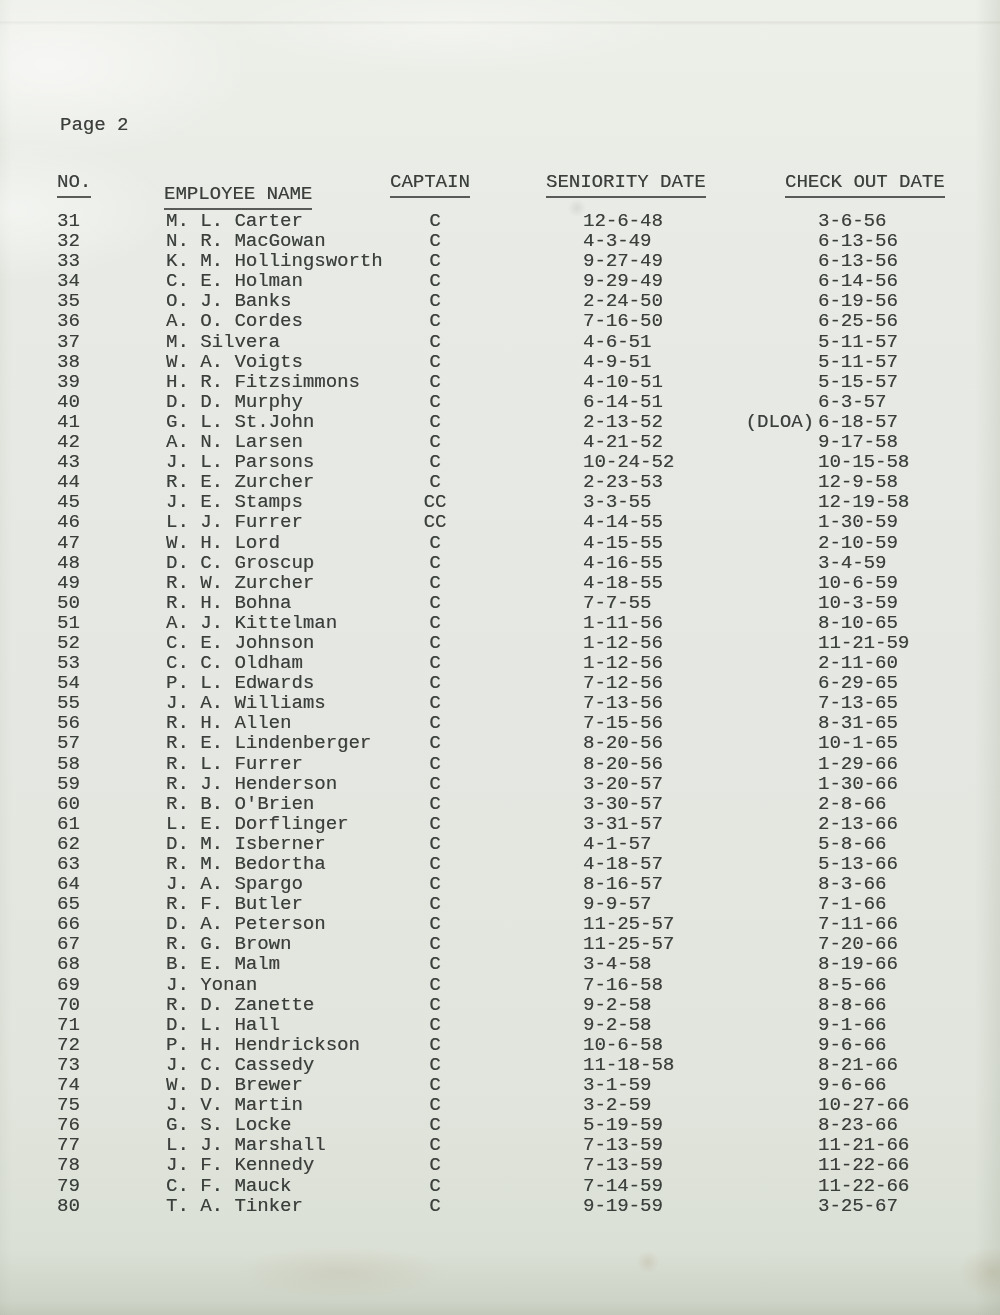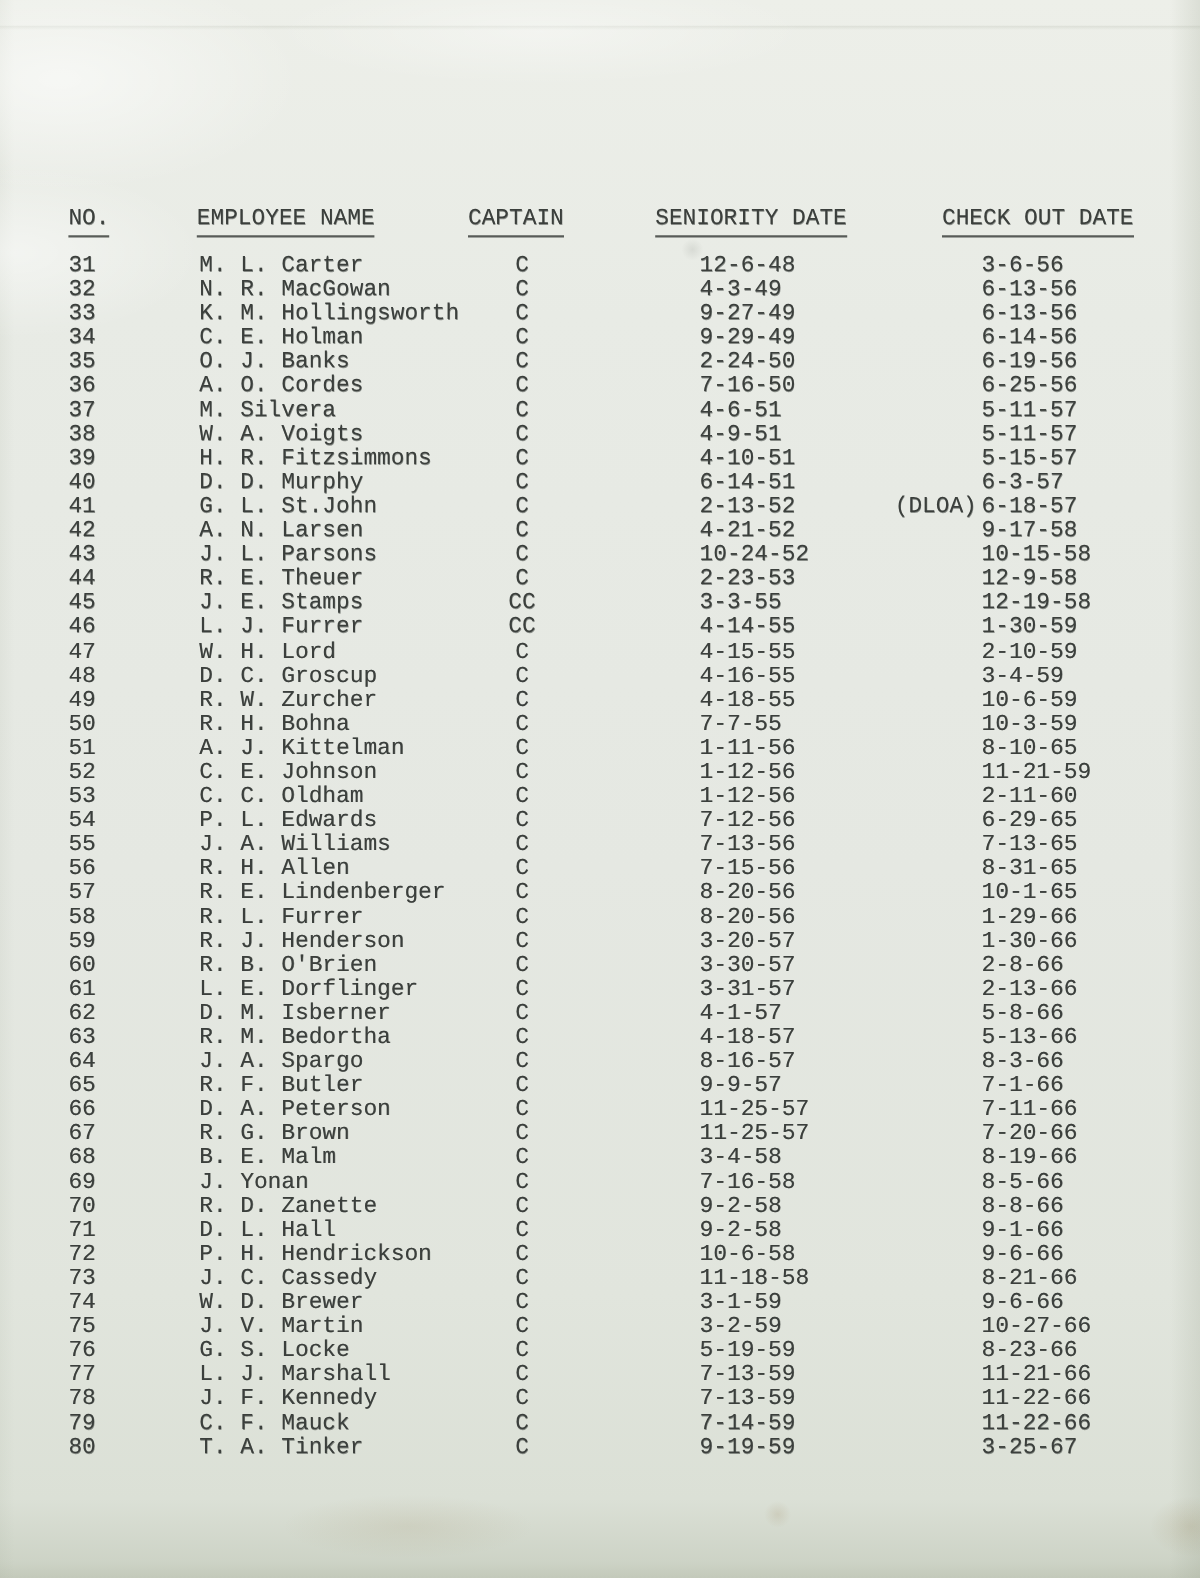--- a/index.html
+++ b/index.html
@@ -42,21 +42,21 @@
   }
   .col-headers .hdr {
     position: absolute;
     top: 0;
     display: inline-block;
     padding-bottom: 3px;
     border-bottom: 2px solid rgba(62,66,62,0.85);
     white-space: pre;
   }
   .hdr-no        { left: 57px;  }
-  .hdr-name      { left: 164px; }
+  .hdr-name      { left: 164px; margin-top: 12px; }
   .hdr-captain   { left: 390px; }
   .hdr-seniority { left: 546px; }
   .hdr-checkout  { left: 785px; }
   .table-body {
     position: absolute;
     top: 211px;
     left: 0;
     width: 1000px;
   }
   .row {
@@ -70,20 +70,21 @@
   .c-name { left: 166px; }
   .c-capt { left: 385px; width: 100px; text-align: center; }
   .c-sen  { left: 583px; }
   .c-note { right: 186px; }
   .c-out  { left: 818px; }
 </style>
 </head>
 <body>
 
 <div class="doc-header tw">
+  <div>Page 2</div>
 </div>
 
 <div class="col-headers tw">
   <span class="hdr hdr-no">NO.</span>
   <span class="hdr hdr-name">EMPLOYEE NAME</span>
   <span class="hdr hdr-captain">CAPTAIN</span>
   <span class="hdr hdr-seniority">SENIORITY DATE</span>
   <span class="hdr hdr-checkout">CHECK OUT DATE</span>
 </div>
 
@@ -187,21 +188,21 @@
     <div class="row">
     <span class="c-no">43</span>
     <span class="c-name">J. L. Parsons</span>
     <span class="c-capt">C</span>
     <span class="c-sen">10-24-52</span>
     <span class="c-note"></span>
     <span class="c-out">10-15-58</span>
   </div>
     <div class="row">
     <span class="c-no">44</span>
-    <span class="c-name">R. E. Theuer</span>
+    <span class="c-name">R. E. Zurcher</span>
     <span class="c-capt">C</span>
     <span class="c-sen">2-23-53</span>
     <span class="c-note"></span>
     <span class="c-out">12-9-58</span>
   </div>
     <div class="row">
     <span class="c-no">45</span>
     <span class="c-name">J. E. Stamps</span>
     <span class="c-capt">CC</span>
     <span class="c-sen">3-3-55</span>

